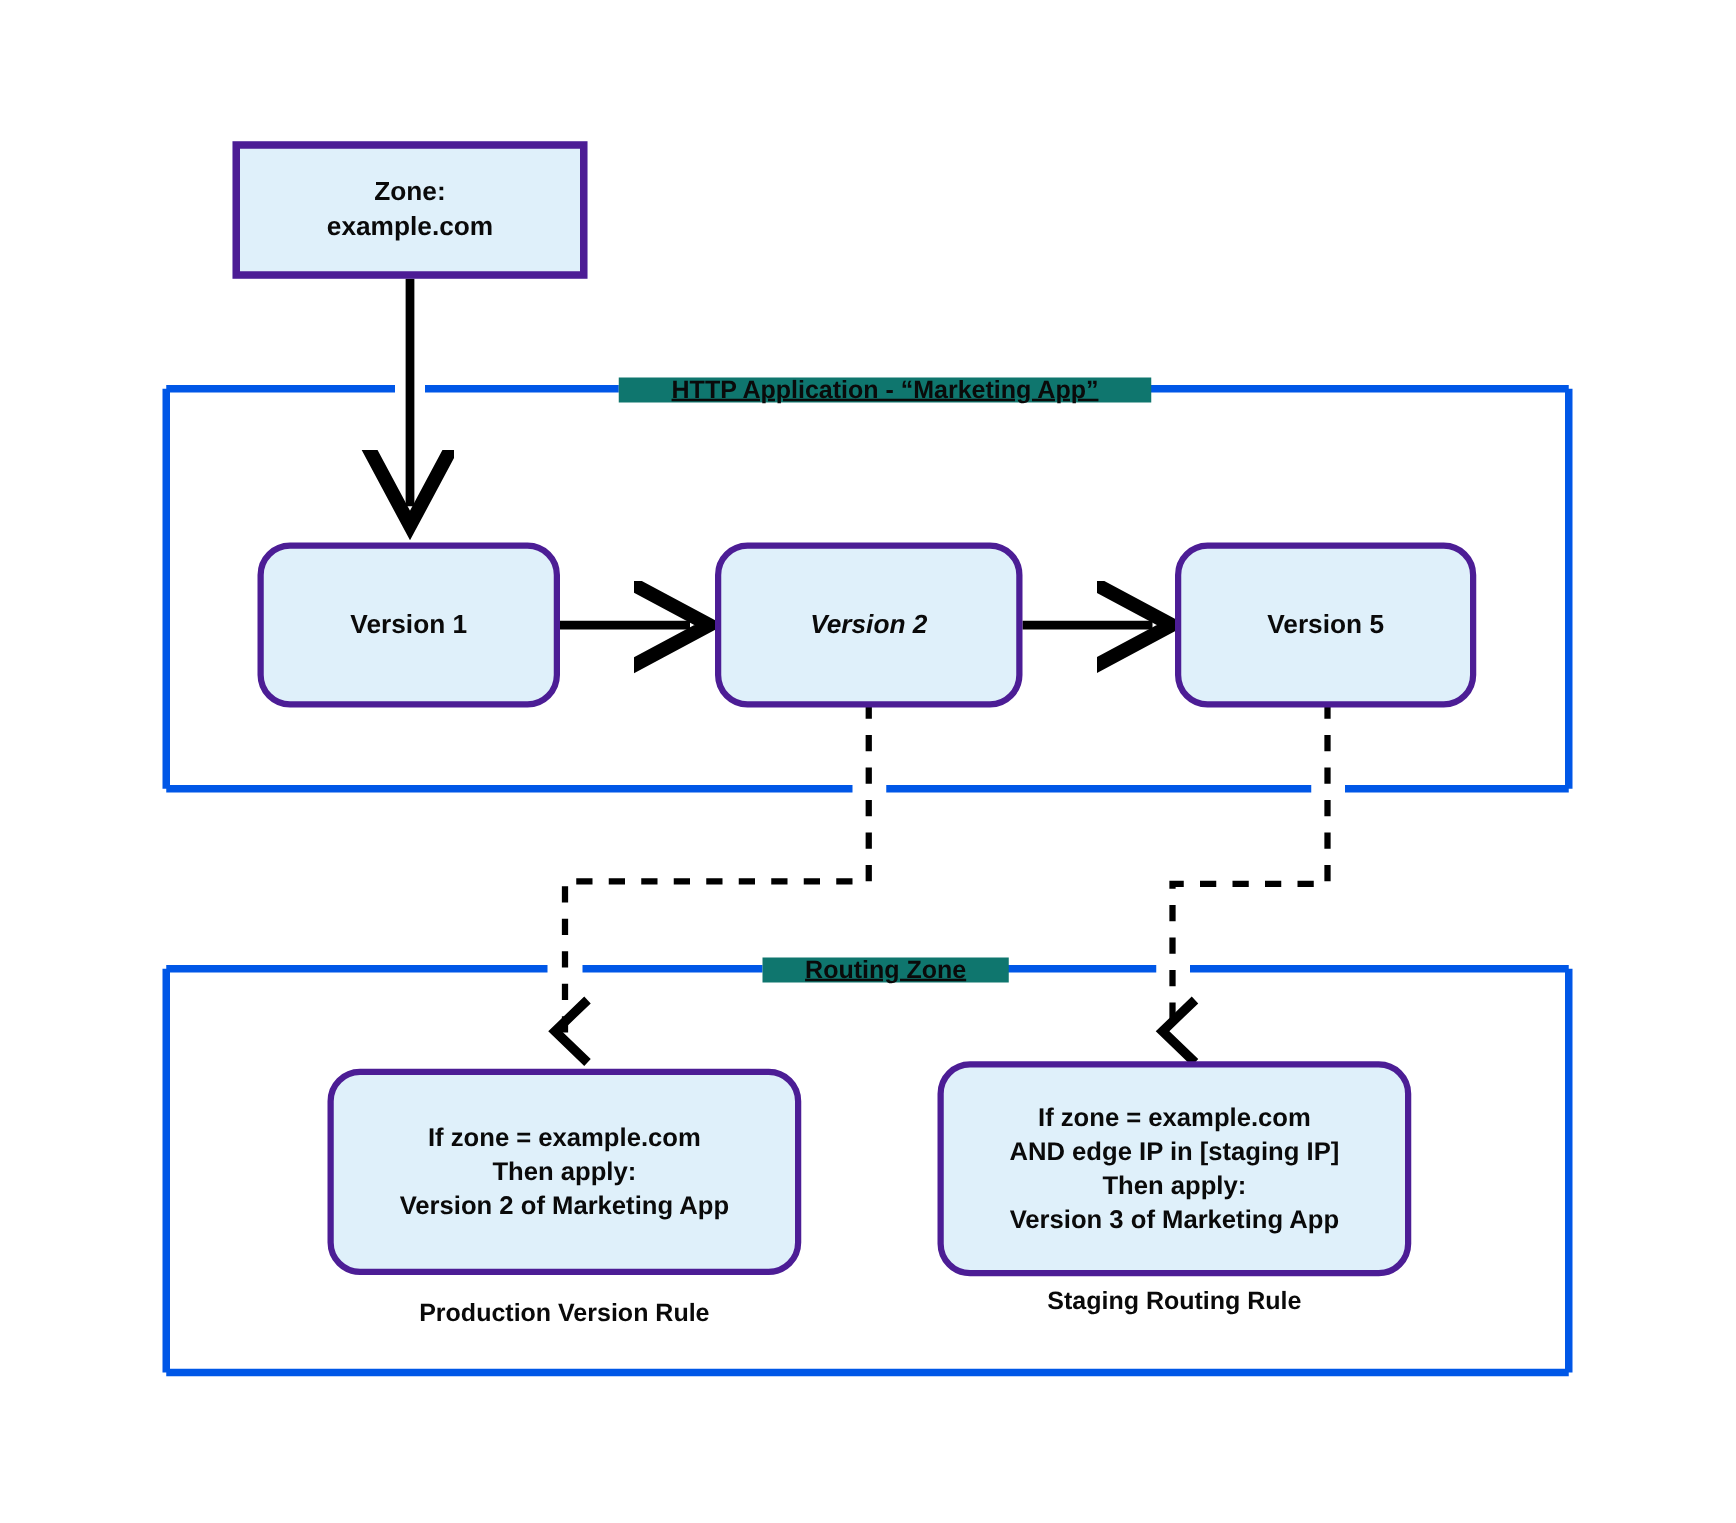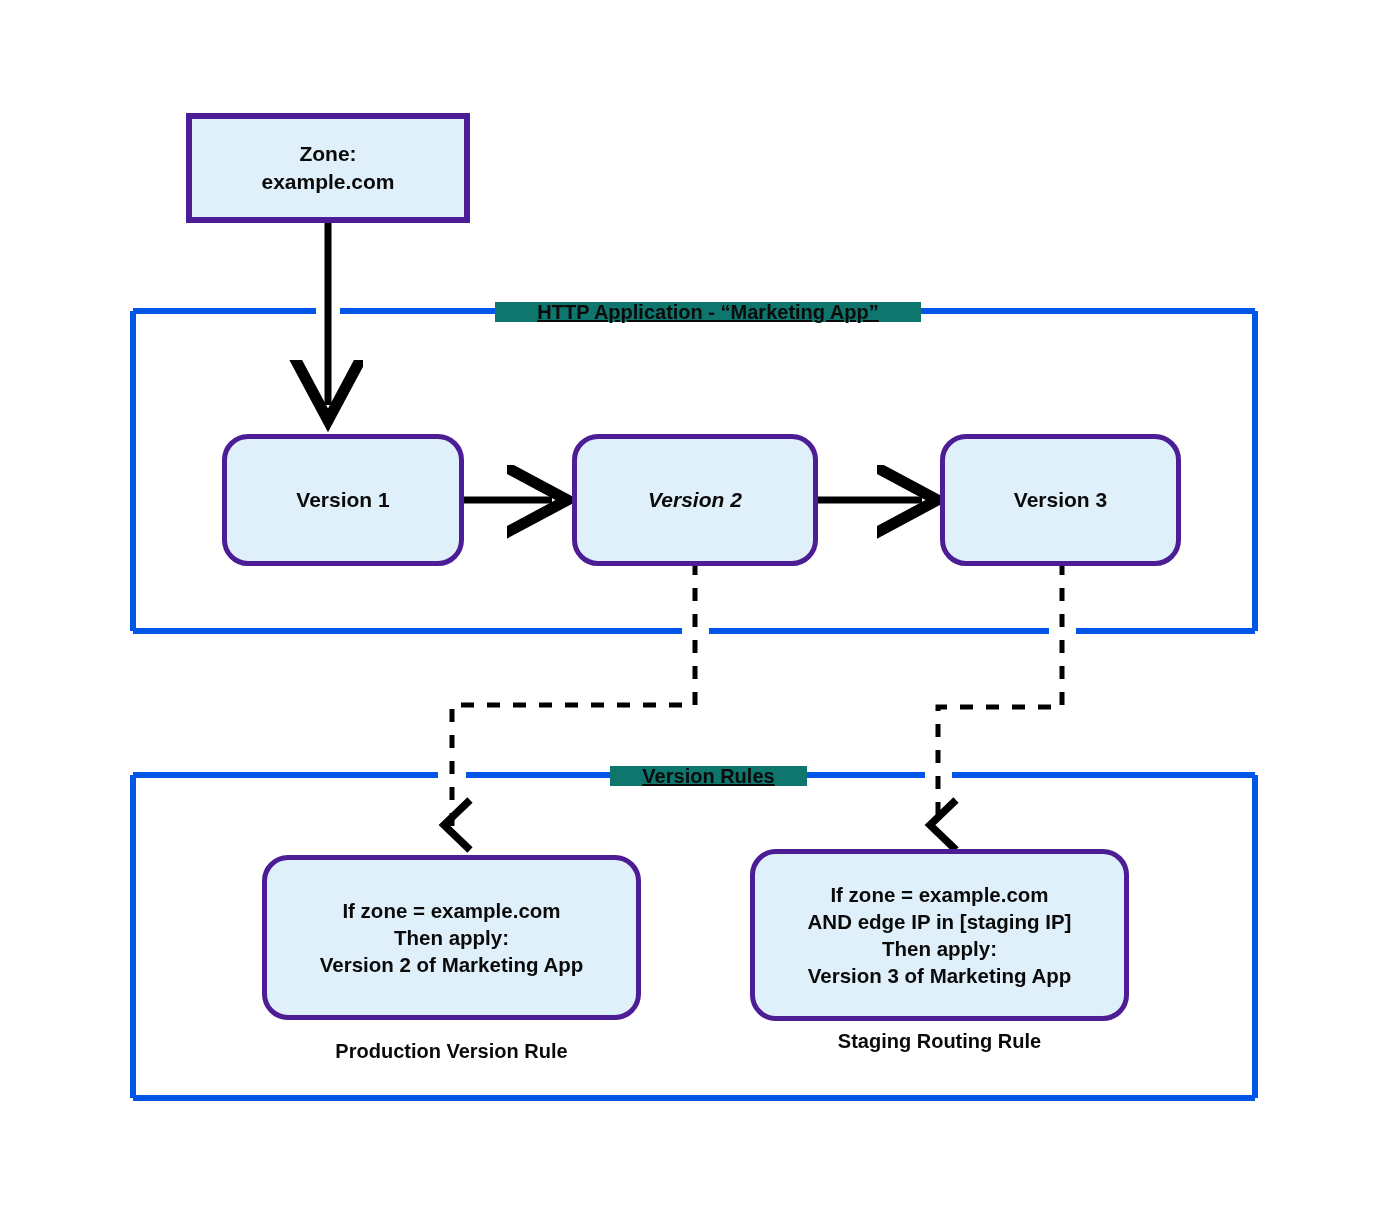--- a/index.html
+++ b/index.html
@@ -126,30 +126,30 @@
 
     <path d="M818,500 L922,500" stroke="#000000" stroke-width="7" fill="none" marker-end="url(#arrow-solid)"></path>
 
     <path d="M695,562 L695,705 L452,705 L452,827" stroke="#000000" stroke-width="5" fill="none" stroke-dasharray="13,13" stroke-linecap="butt" marker-end="url(#arrow-dashed)"></path>
 
     <path d="M1062,562 L1062,707 L938,707 L938,827" stroke="#000000" stroke-width="5" fill="none" stroke-dasharray="13,13" stroke-linecap="butt" marker-end="url(#arrow-dashed)"></path>
   </svg>
 
   <div class="group-label" style="left:495px; top:302px; width:398px;">HTTP Application - “Marketing App”</div>
 
-  <div class="group-label" style="left:610px; top:766px; width:169px;">Version Rules</div>
+  <div class="group-label" style="left:610px; top:766px; width:169px;">Routing Zone</div>
 
   <div class="node zone" style="left:186px; top:113px; width:284px; height:110px;">Zone:
 example.com</div>
 
-  <div class="node version" style="left:206px; top:434px; width:242px; height:132px;margin-left:16px;">Version 1</div>
+  <div class="node version" style="left:206px; top:434px; width:242px; height:132px;">Version 1</div>
 
   <div class="node version" style="left:572px; top:434px; width:246px; height:132px;font-style:italic;">Version 2</div>
 
-  <div class="node version" style="left:940px; top:434px; width:241px; height:132px;">Version 3</div>
+  <div class="node version" style="left:940px; top:434px; width:241px; height:132px;">Version 5</div>
 
   <div class="node rule" style="left:262px; top:855px; width:379px; height:165px;">If zone = example.com
 Then apply:
 Version 2 of Marketing App</div>
 
   <div class="node rule" style="left:750px; top:849px; width:379px; height:172px;">If zone = example.com
 AND edge IP in [staging IP]
 Then apply:
 Version 3 of Marketing App</div>
 

